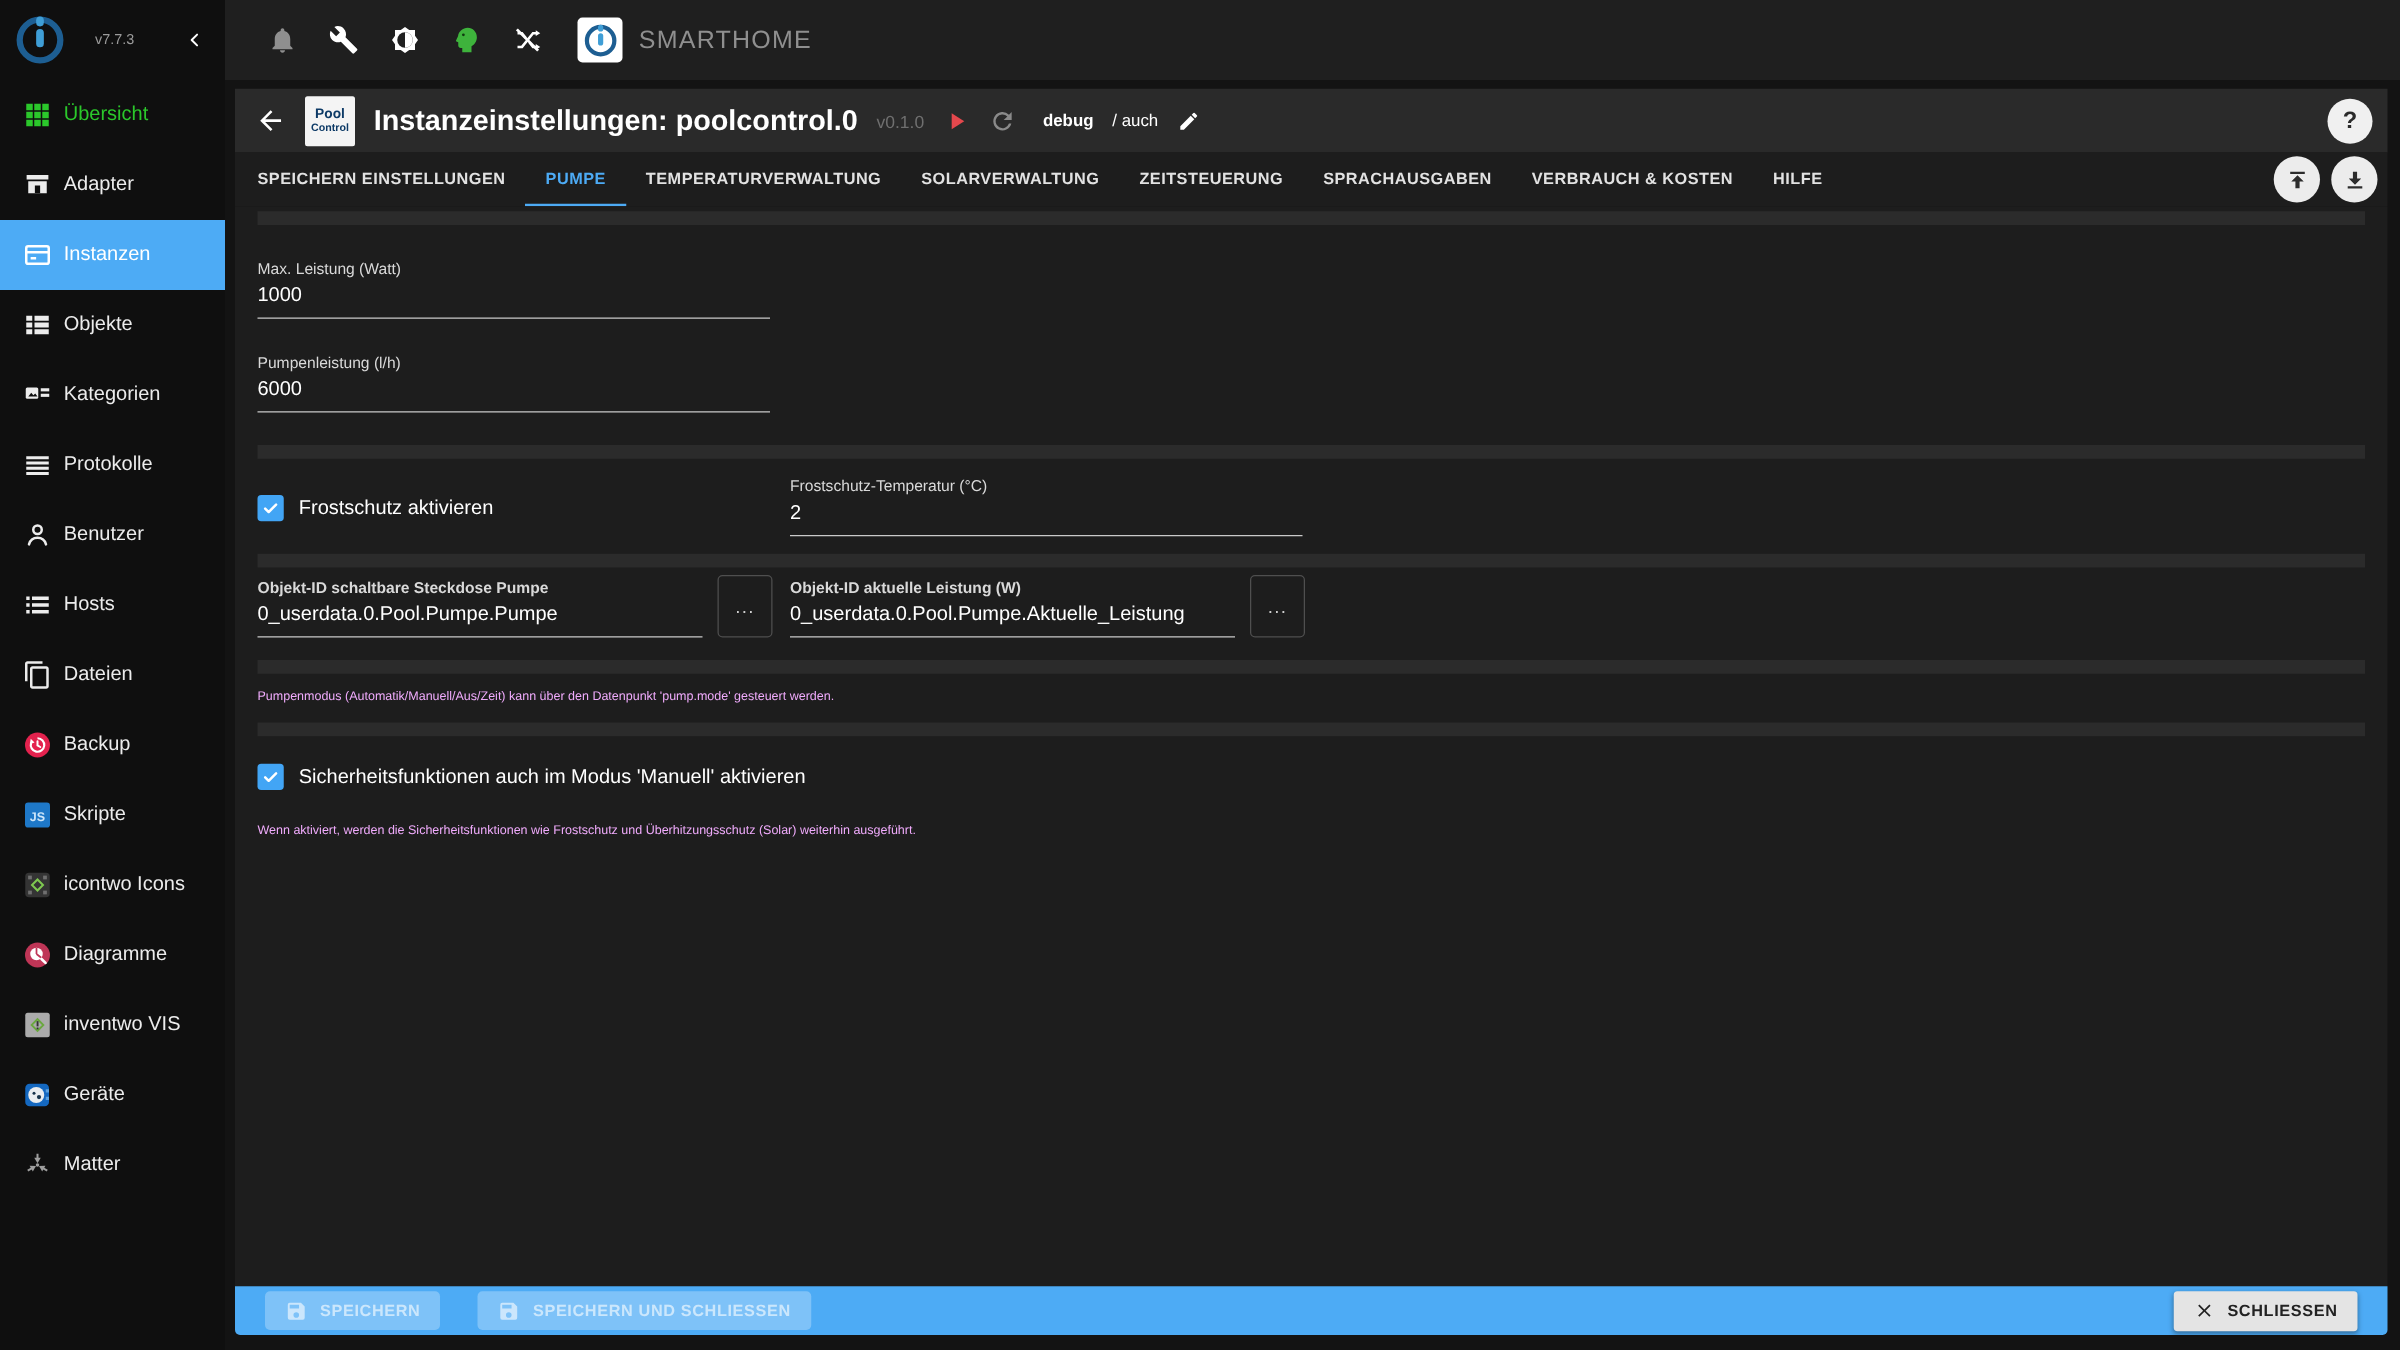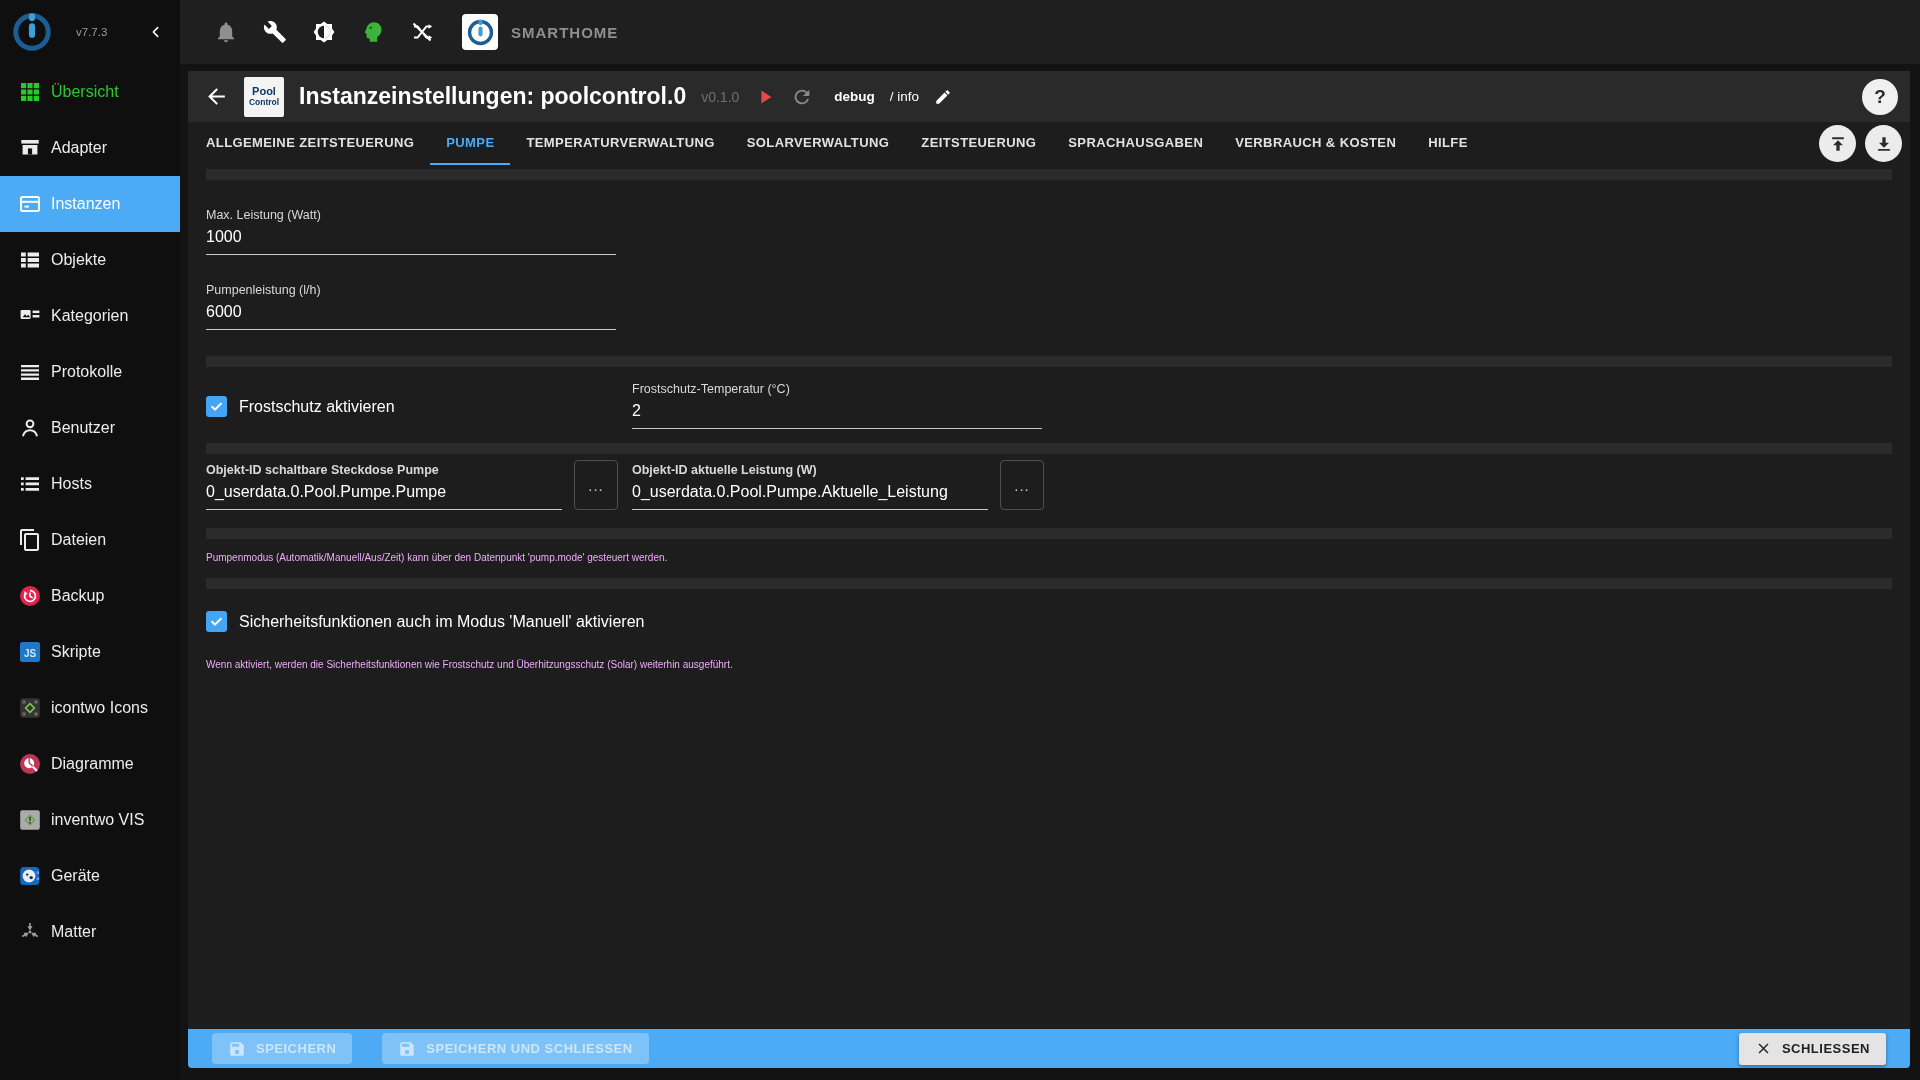--- a/index.html
+++ b/index.html
@@ -23,21 +23,21 @@
   .sb-item.active{background:#4dabf5;color:#fff}
 
   
   .main{flex:1;display:flex;flex-direction:column;min-width:0}
   .topbar{height:64px;background:#1f1f1f;display:flex;align-items:center;padding-left:34px;gap:25px}
   .tb-ic{width:24px;height:24px;cursor:pointer}
   .tb-ic svg{width:24px;height:24px}
   .brand{display:flex;align-items:center;gap:13px;margin-left:3px}
   .brand-sq{width:36px;height:36px;background:#fff;border-radius:4px;display:flex;align-items:center;justify-content:center}
   .brand-sq svg{width:27px;height:27px}
-  .brand-name{font-size:15px;color:#8f8f8f;letter-spacing:1px;font-weight:700}
+  .brand-name{font-size:20px;color:#8f8f8f;letter-spacing:1px;font-weight:400}
 
   .workspace{flex:1;display:flex;flex-direction:column;padding:7px 10px 12px 8px;min-height:0}
 
   
   .inst-header{height:51px;background:#2a2a2a;display:flex;align-items:center;gap:15px;padding:0 12px 0 16px}
   .back-btn{cursor:pointer}
   .back-btn svg{width:25px;height:25px}
   .pool-logo{width:40px;height:40px;background:#f4f4f4;border-radius:2px;display:flex;flex-direction:column;align-items:center;justify-content:center;color:#0d3a66;font-weight:700;line-height:1.05}
   .pool-logo .l1{font-size:11px}
   .pool-logo .l2{font-size:8.5px}
@@ -357,31 +357,31 @@
             <svg viewBox="0 0 24 24" fill="#e5484d">
               <path d="M8 5v14l11-7z"></path>
             </svg>
           </span>
         <span class="hicon refresh">
             <svg viewBox="0 0 24 24" fill="#8a8a8a">
               <path d="M17.65 6.35A8 8 0 1 0 19.73 14h-2.08a6 6 0 1 1-1.42-6.23L13 11h7V4z"></path>
             </svg>
           </span>
         <span class="loglevel">debug</span>
-        <span class="logmode">/ info</span>
+        <span class="logmode">/ auch</span>
         <span class="hicon pencil">
             <svg viewBox="0 0 24 24" fill="#fff">
               <path d="M3 17.2V21h3.8L17.9 9.9l-3.8-3.8zM20.7 7.04a1 1 0 0 0 0-1.41l-2.34-2.34a1 1 0 0 0-1.41 0l-1.83 1.83 3.75 3.75z"></path>
             </svg>
           </span>
         <span class="help-btn">?</span>
       </div>
 
       <div class="tabsrow">
-        <span class="tab">ALLGEMEINE ZEITSTEUERUNG</span>
+        <span class="tab">SPEICHERN EINSTELLUNGEN</span>
         <span class="tab active">PUMPE</span>
         <span class="tab">TEMPERATURVERWALTUNG</span>
         <span class="tab">SOLARVERWALTUNG</span>
         <span class="tab">ZEITSTEUERUNG</span>
         <span class="tab">SPRACHAUSGABEN</span>
         <span class="tab">VERBRAUCH &amp; KOSTEN</span>
         <span class="tab">HILFE</span>
         <span class="tabs-actions">
           <span class="round-btn">
               <svg viewBox="0 0 24 24" fill="#2c2c2c">

